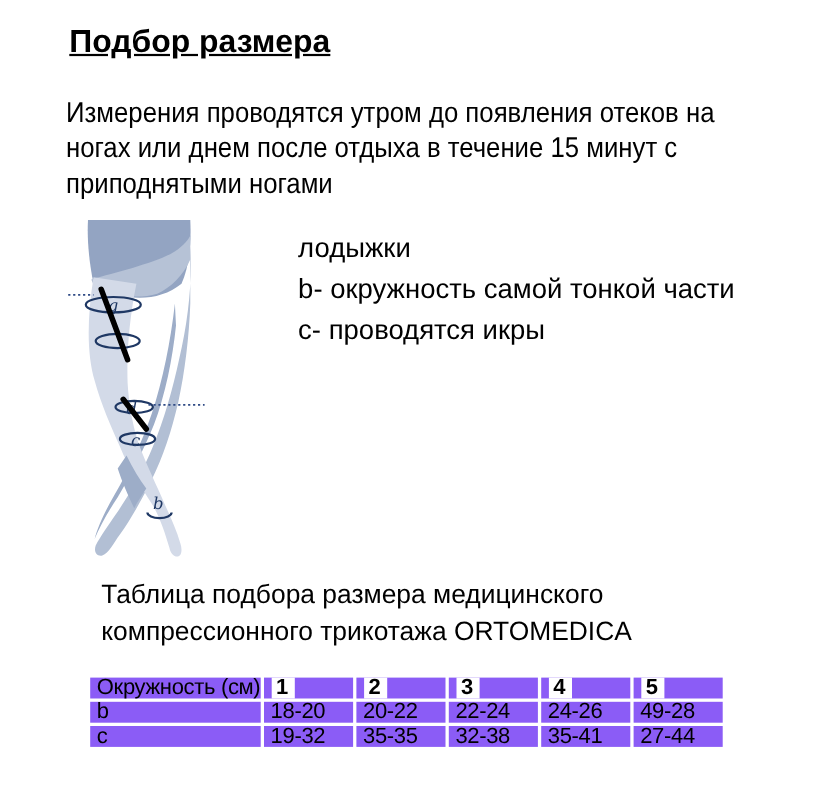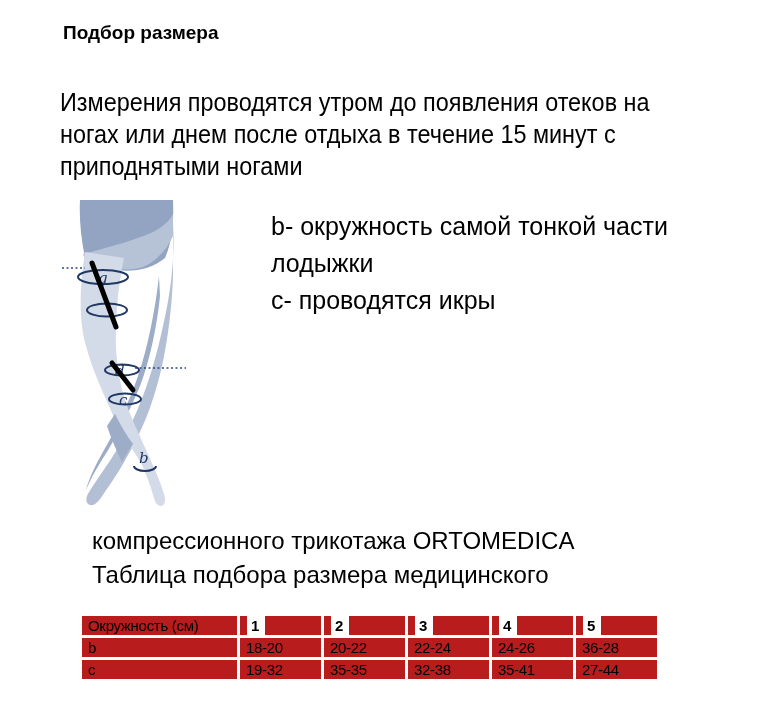--- a/index.html
+++ b/index.html
@@ -2,40 +2,40 @@
 <html><head>
 <meta charset="utf-8">
 <style>
   html,body{margin:0;padding:0;background:#fff;}
   .page{
     position:relative;width:759px;height:718px;background:#ffffff;
     font-family:"Liberation Sans",sans-serif;color:#000;overflow:hidden;
   }
   .abs{position:absolute;}
   .page-title{
-    left:63px;top:22px;font-size:19px;font-weight:700;letter-spacing:0;
+    left:63px;top:22px;font-size:29px;font-weight:700;letter-spacing:0;text-decoration:underline;
   }
   .intro{left:60px;top:86px;}
   .intro-line{
     font-size:26px;line-height:32px;white-space:nowrap;
     transform:scaleX(0.90);transform-origin:0 0;
   }
   .legend{left:271px;top:208px;}
   .legend-line{font-size:25px;line-height:37px;white-space:nowrap;}
   .diagram{left:55px;top:196px;width:210px;height:320px;}
   .table-title{left:92px;top:524px;}
   .table-title-line{font-size:24px;line-height:34px;white-space:nowrap;}
   .size-table{
     left:82px;top:616px;display:grid;
     grid-template-columns:155px repeat(5,81px);
     grid-auto-rows:19px;gap:3px;background:#fff;
   }
   .tcell{
-    background:#b91c1c;display:flex;align-items:center;
-    font-size:15px;line-height:19px;letter-spacing:-0.3px;
+    background:#8b5cf6;display:flex;align-items:center;
+    font-size:20px;line-height:19px;letter-spacing:-0.3px;
     padding-left:6px;white-space:nowrap;
   }
   .chip{
     display:inline-block;background:#ffffff;font-weight:700;
     padding:0 6px 0 4px;margin-left:1px;
   }
   .ring{fill:none;stroke:#1f3864;stroke-width:2;}
   .ring-label{
     font-family:"DejaVu Serif",serif;font-style:italic;
     font-size:15px;fill:#1f3864;
@@ -79,28 +79,28 @@
     <text class="ring-label" x="84" y="267">b</text>
 
     <line class="strike" x1="37" y1="67" x2="61" y2="131"></line>
     <line class="strike" x1="57" y1="167" x2="78" y2="194"></line>
 
     <line class="dotted" x1="7" y1="72" x2="30" y2="72"></line>
     <line class="dotted" x1="80" y1="172" x2="131" y2="172"></line>
   </svg>
 
   <div class="abs legend">
+    <div class="legend-line">лодыжки</div>
     <div class="legend-line">b- окружность самой тонкой части</div>
-    <div class="legend-line">лодыжки</div>
     <div class="legend-line">c- проводятся икры</div>
   </div>
 
   <div class="abs table-title">
+    <div class="table-title-line">Таблица подбора размера медицинского</div>
     <div class="table-title-line">компрессионного трикотажа ORTOMEDICA</div>
-    <div class="table-title-line">Таблица подбора размера медицинского</div>
   </div>
 
   <div class="abs size-table">
 
     <div class="tcell">Окружность (см)</div>
     <div class="tcell">
         <span class="chip">1</span>
       </div>
     <div class="tcell">
         <span class="chip">2</span>
@@ -113,21 +113,21 @@
       </div>
     <div class="tcell">
         <span class="chip">5</span>
       </div>
 
     <div class="tcell">b</div>
     <div class="tcell">18-20</div>
     <div class="tcell">20-22</div>
     <div class="tcell">22-24</div>
     <div class="tcell">24-26</div>
-    <div class="tcell">36-28</div>
+    <div class="tcell">49-28</div>
 
     <div class="tcell">c</div>
     <div class="tcell">19-32</div>
     <div class="tcell">35-35</div>
     <div class="tcell">32-38</div>
     <div class="tcell">35-41</div>
     <div class="tcell">27-44</div>
   </div>
 
 </div>

